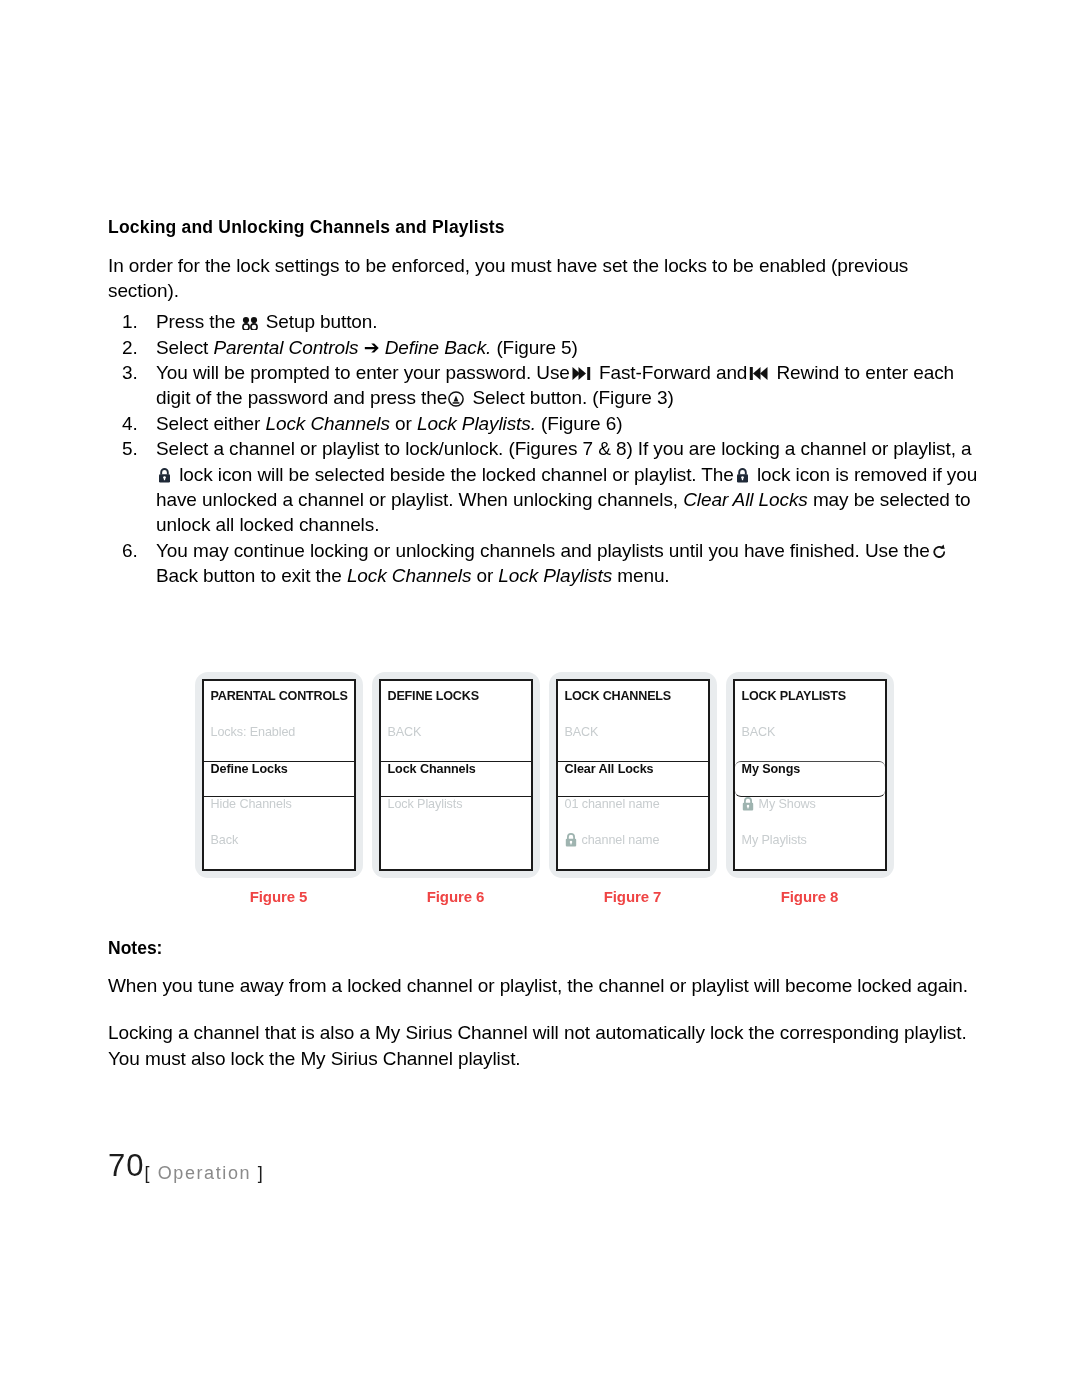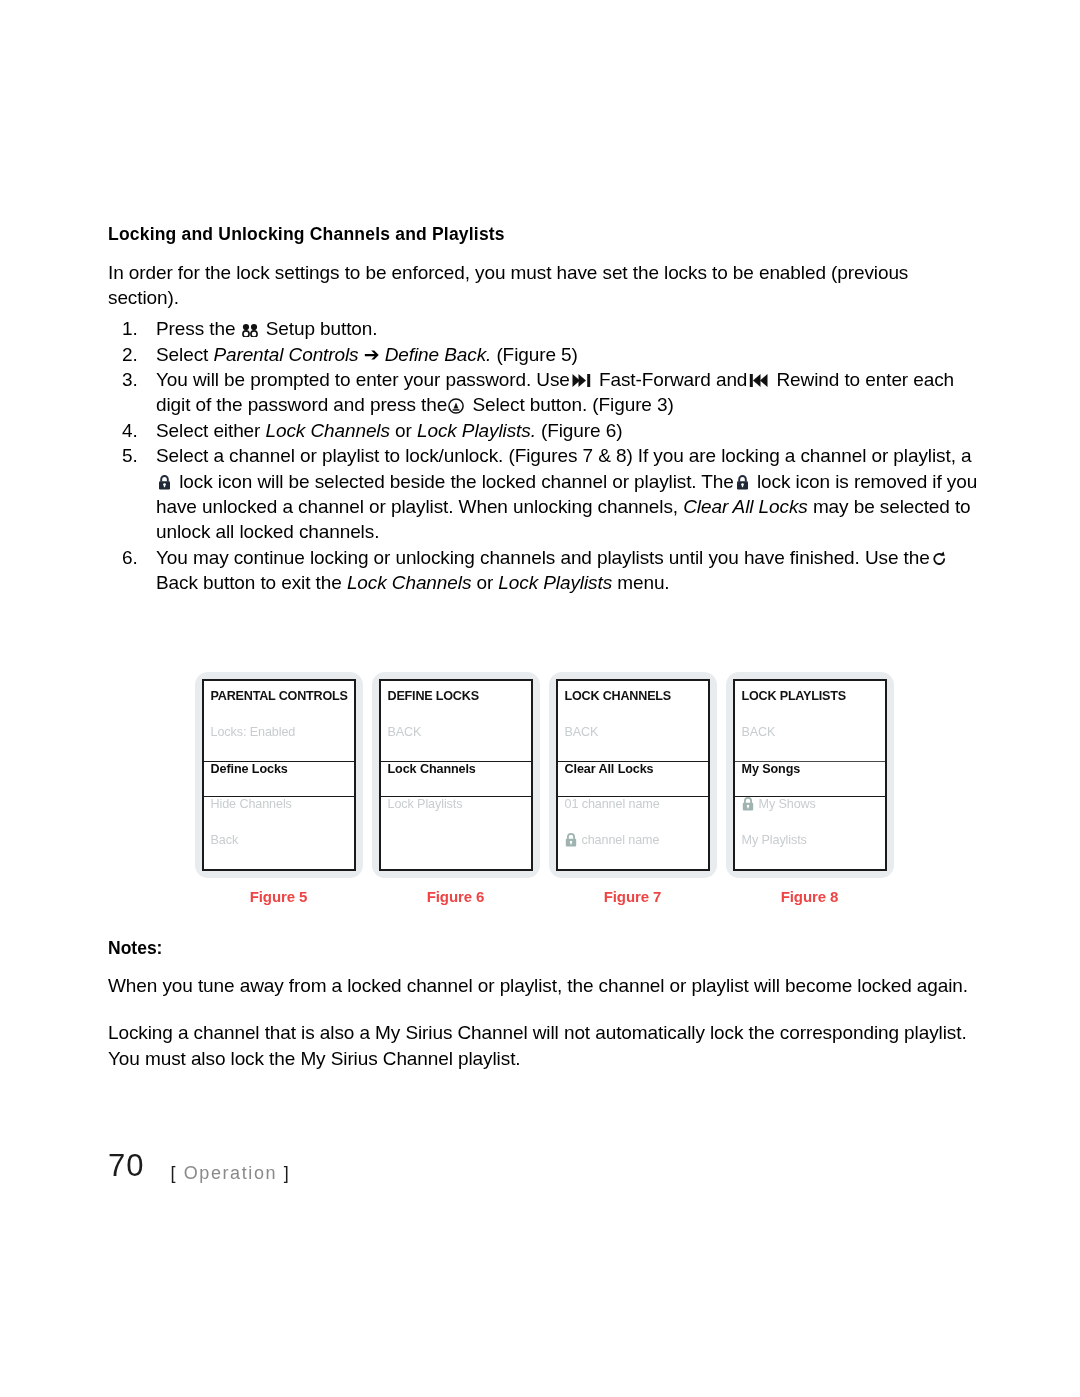--- a/index.html
+++ b/index.html
@@ -20,21 +20,21 @@
     position: absolute;
     left: 0; top: 0;
     width: 1080px;
     height: 1397px;
   }
 
   
   .content {
     position: absolute;
     left: 108px;
-    top: 224px;
+    top: 217px;
     width: 872px;
   }
 
   .section-heading {
     font-size: 17.5px;
     font-weight: bold;
     letter-spacing: 0.2px;
     margin: 0 0 14px 0;
     line-height: 1.25;
   }
@@ -135,21 +135,21 @@
     box-sizing: border-box;
     white-space: nowrap;
   }
   .scr-row.dim   { color: #c8cdcf; }
   .scr-row.sel {
     color: #0d0d0d;
     font-weight: 600;
     border-top: 1.6px solid #1a1a1a;
     border-bottom: 1.6px solid #1a1a1a;
   }
-  .scr-row.sel.thin-top { border-top: 1.6px solid #4a4a4a; }
+  .scr-row.sel.thin-top { border-top: 1.6px solid #4a4a4a; border-radius: 6px; }
   .scr-spacer { flex: 1 1 auto; }
 
   .lock-sm {
     width: 12px; height: 14px;
     display: inline-block;
     margin-right: 5px;
     flex: 0 0 auto;
   }
 
   .fig-caption {
@@ -189,21 +189,20 @@
   }
   .folio {
     font-size: 31px;
     color: #1c1c1c;
     letter-spacing: 1px;
     font-family: "Liberation Sans", sans-serif;
   }
   .folio-sec {
     font-size: 18px;
     color: #8a8a8a;
-    margin-left: 26px;
     letter-spacing: 1.6px;
   }
   .folio-brk { color: #1c1c1c; }
 </style>
 </head>
 <body>
 
 <div class="page">
 
   <div class="content">

